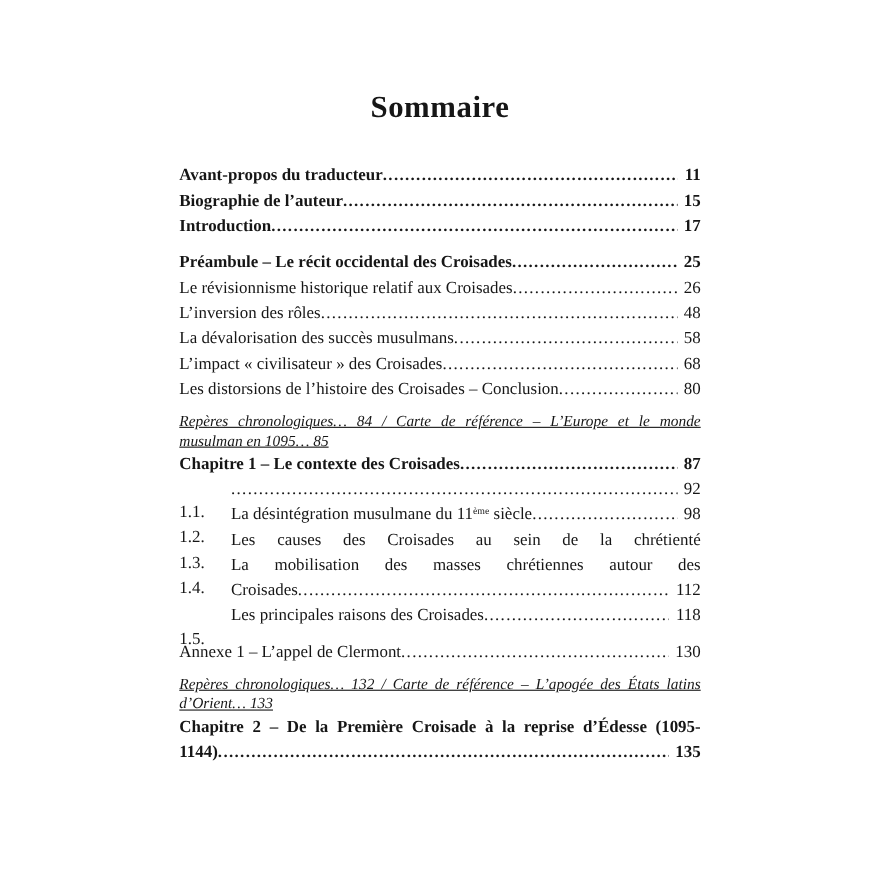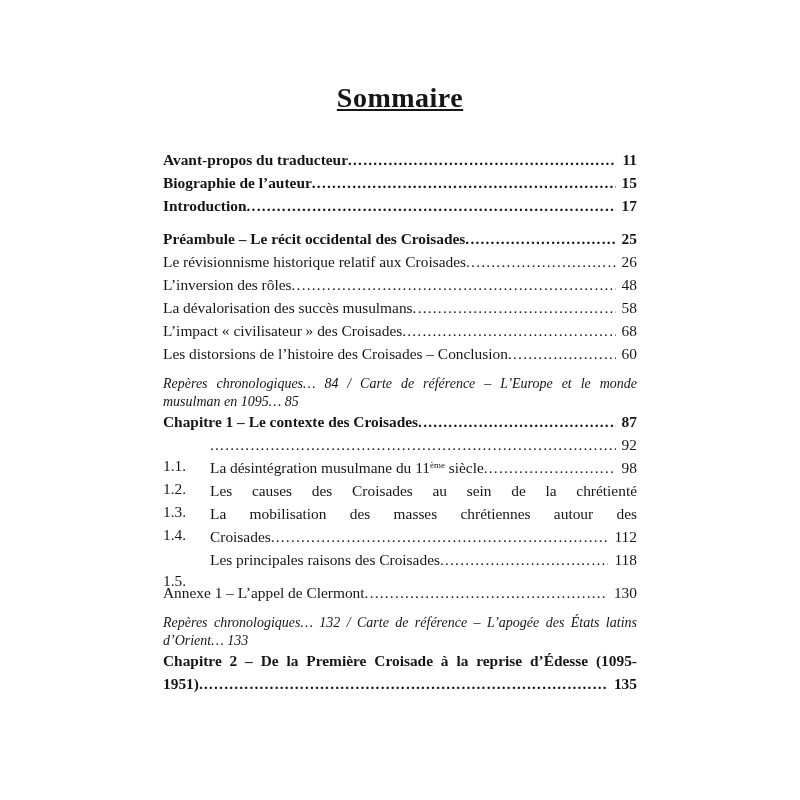--- a/index.html
+++ b/index.html
@@ -15,21 +15,20 @@
     font-family: "Liberation Serif", "DejaVu Serif", serif;
     color: #161616;
   }
   .title {
     font-size: 28px;
     line-height: 28px;
     font-weight: 700;
     text-align: center;
     margin: 0 0 36px 0;
     letter-spacing: 0.5px;
-    text-decoration: underline;
   }
   .toc { font-size: 15.4px; line-height: 23px; }
   .row { display: flex; align-items: baseline; }
   .txt { white-space: nowrap; font-family: Liberation Serif, serif; }
   .leader {
     flex: 1 1 auto;
     min-width: 10px;
     overflow: hidden;
     white-space: nowrap;
   }
@@ -40,20 +39,21 @@
   .pg { padding-left: 6px; white-space: nowrap; }
   .bold { font-weight: 700; }
   .numbered, .numbered2 { position: relative; padding-left: 47px; }
   .num { position: absolute; left: 0; top: 0; margin-top: 21px; }
   .jline { text-align: justify; text-align-last: justify; }
   sup { font-size: 0.58em; line-height: 0; vertical-align: 0.55em; }
   .italic-block {
     font-style: italic;
     font-size: 14px;
     line-height: 17.5px;
+    text-decoration: underline;
   }
   .gap { height: 10px; }
 </style>
 </head>
 <body>
 
 <div class="page">
   <h1 class="title">Sommaire</h1>
   <div class="toc" id="toc">
       <div class="row bold">
@@ -93,21 +93,21 @@
         <span class="pg">58</span>
       </div>
       <div class="row">
         <span class="txt">L’impact « civilisateur » des Croisades</span>
         <span class="leader"></span>
         <span class="pg">68</span>
       </div>
       <div class="row">
         <span class="txt">Les distorsions de l’histoire des Croisades – Conclusion</span>
         <span class="leader"></span>
-        <span class="pg">60</span>
+        <span class="pg">80</span>
       </div>
       <div class="gap"></div>
       <div class="italic-block">
         <div class="jline">Repères chronologiques… 84 / Carte de référence – L’Europe et le monde</div>
         <div>musulman en 1095… 85</div>
       </div>
       <div class="row bold">
         <span class="txt">Chapitre 1 – Le contexte des Croisades</span>
         <span class="leader"></span>
         <span class="pg">87</span>
@@ -149,19 +149,19 @@
         <span class="pg">130</span>
       </div>
       <div class="gap"></div>
       <div class="italic-block">
         <div class="jline">Repères chronologiques… 132 / Carte de référence – L’apogée des États latins</div>
         <div>d’Orient… 133</div>
       </div>
       <div class="bold">
         <div class="jline">Chapitre 2 – De la Première Croisade à la reprise d’Édesse (1095-</div>
         <div class="row">
-          <span class="txt">1951)</span>
+          <span class="txt">1144)</span>
           <span class="leader"></span>
           <span class="pg">135</span>
         </div>
       </div>
     </div>
 </div>
 
 </body></html>

